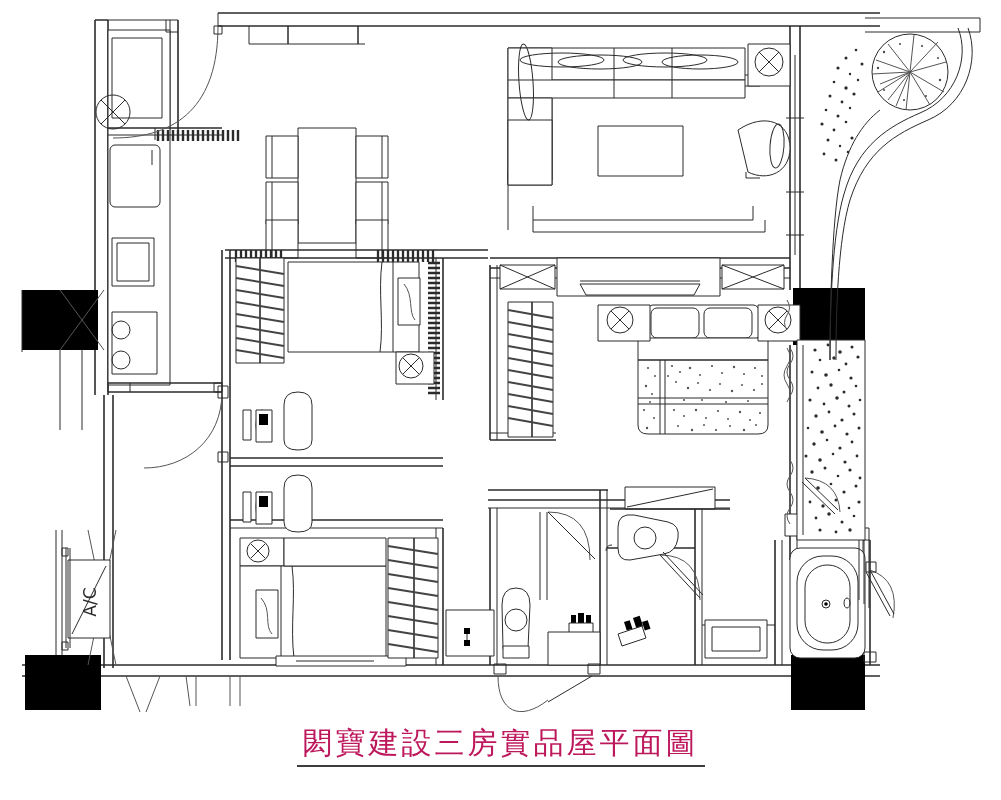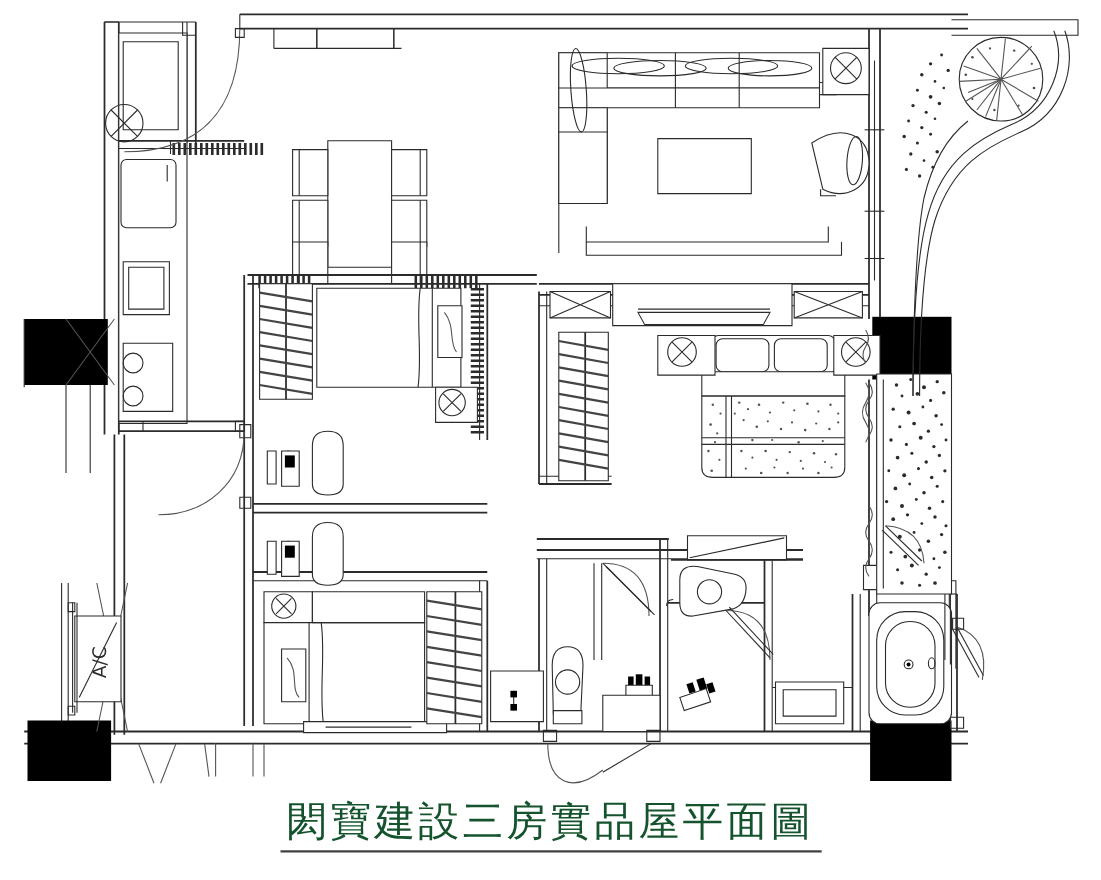--- a/index.html
+++ b/index.html
@@ -31,23 +31,23 @@
     position: absolute;
     left: 0;
     top: 726px;
     width: 1001px;
     text-align: center;
     pointer-events: none;
   }
   .title-text {
     display: inline-block;
     font-family: "DejaVu Sans", sans-serif;
-    font-size: 37px;
+    font-size: 30px;
     letter-spacing: 3px;
-    color: #14532d;
+    color: #be185d;
     line-height: 1.15;
     border-bottom: 2px solid #3d3d3d;
     padding: 0 6px 4px 6px;
   }
   
   .w-thin   { stroke-width: 1;   }
   .w-med    { stroke-width: 1.6; }
   .st { fill: none; stroke: #2b2b2b; vector-effect: non-scaling-stroke; }
   .st-l { fill: none; stroke: #555555; vector-effect: non-scaling-stroke; }
   .fill-black { fill: #000000; stroke: none; }

